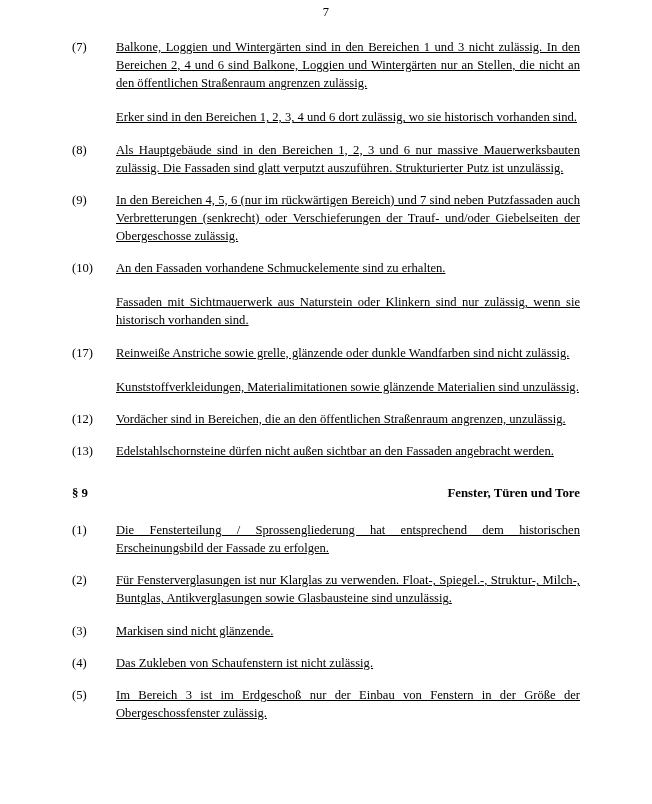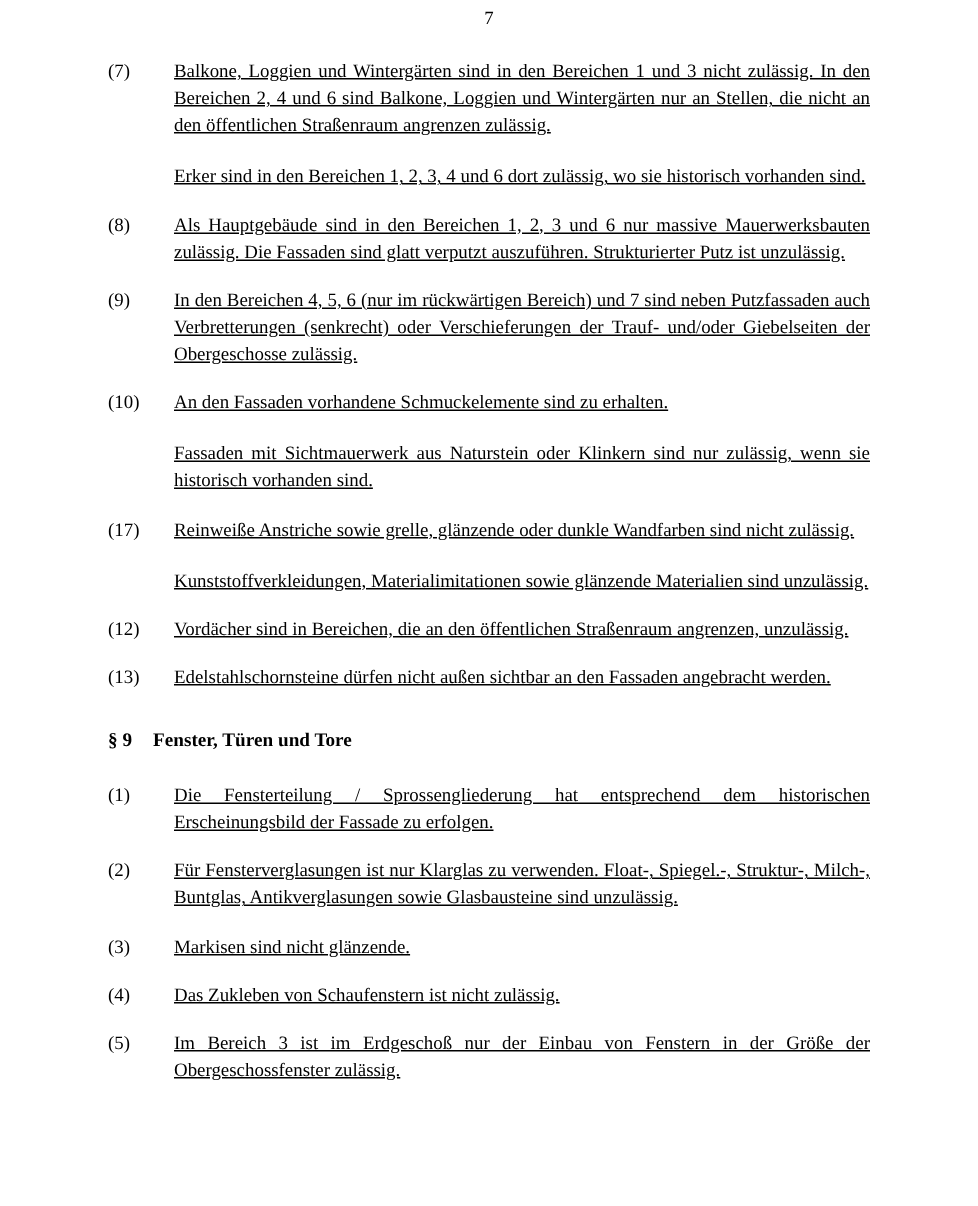--- a/index.html
+++ b/index.html
@@ -66,20 +66,21 @@
     font-size: 12.8px;
     margin-top: 26px;
     margin-bottom: 20px;
   }
   .section-heading .sec-num {
     width: 30px;
     flex: 0 0 30px;
   }
   .section-heading .sec-title {
     flex: 1 1 auto;
+    text-align: right;
   }
 </style>
 </head>
 <body>
 
 <div class="page">
 
   <div class="page-number">7</div>
 
   <div class="content">

